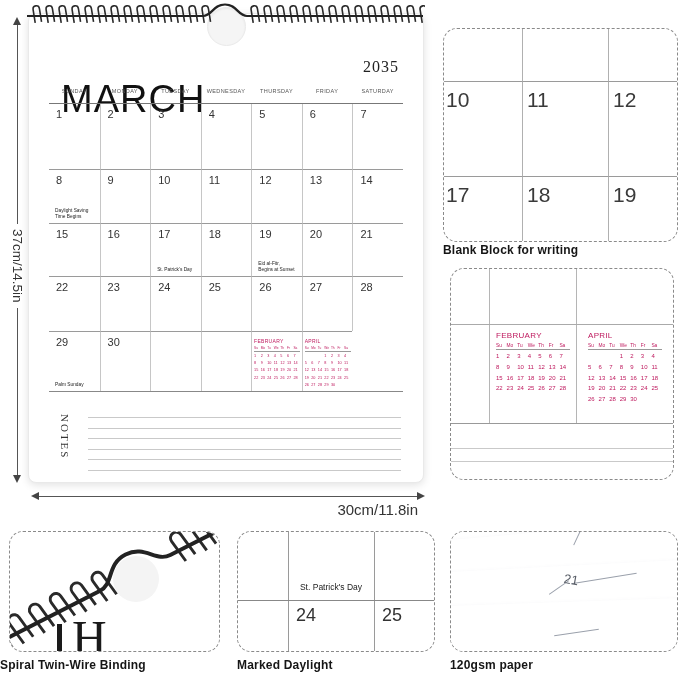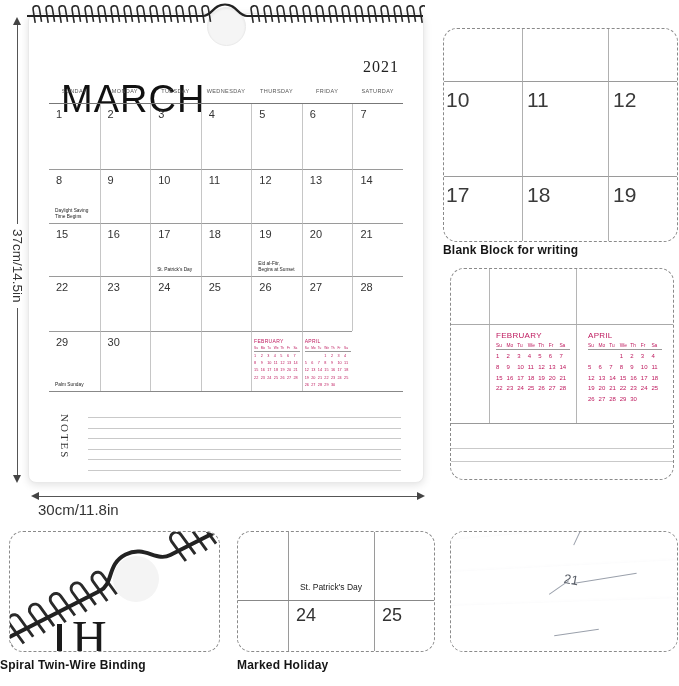--- a/index.html
+++ b/index.html
@@ -41,21 +41,21 @@
   
   .dimv-line{position:absolute;left:17px;top:24px;width:1px;height:452px;background:#555;}
   .arr{position:absolute;width:0;height:0;}
   .arr-up{left:13px;top:17px;border-left:4.5px solid transparent;border-right:4.5px solid transparent;border-bottom:8px solid #444;}
   .arr-down{left:13px;top:475px;border-left:4.5px solid transparent;border-right:4.5px solid transparent;border-top:8px solid #444;}
   .dimv-label{position:absolute;left:9px;top:224px;writing-mode:vertical-rl;background:#fff;
               padding:5px 1px;font-size:13.5px;color:#333;}
   .dimh-line{position:absolute;left:38px;top:496px;width:380px;height:1px;background:#555;}
   .arr-left{left:31px;top:492px;border-top:4.5px solid transparent;border-bottom:4.5px solid transparent;border-right:8px solid #444;}
   .arr-right{left:417px;top:492px;border-top:4.5px solid transparent;border-bottom:4.5px solid transparent;border-left:8px solid #444;}
-  .dimh-label{position:absolute;left:38px;top:501px;width:380px;text-align:left;font-size:15px;color:#333;}
+  .dimh-label{position:absolute;left:38px;top:501px;width:380px;text-align:right;font-size:15px;color:#333;}
 
   
   .panel{position:absolute;border:1.5px dashed #8a8a8a;border-radius:14px;background:#fff;overflow:hidden;}
   .caption{position:absolute;text-align:left;font-weight:700;font-size:12px;color:#151515;letter-spacing:.2px;}
   
   .pA{left:443px;top:28px;width:233px;height:212px;}
   #blankGrid{position:absolute;left:0;top:0;right:0;bottom:0;display:grid;
              grid-template-columns:78px 86px 1fr;grid-template-rows:52px 95px 1fr;}
   .pA-cell{border-left:1px solid #b0b0b0;border-top:1.5px solid #9a9a9a;font-size:21px;color:#3a3a3a;padding:6px 0 0 4px;}
   .pA-cell:nth-child(3n+1){border-left:none;padding-left:2px;}
@@ -124,21 +124,21 @@
       <path d="M1 21.5 V8 A3.2 3.2 0 0 1 7.4 8 V21.5" fill="none" stroke="#2a2a2a" stroke-width="1.6" transform="translate(330 0) rotate(-9 4 14)"></path>
       <path d="M1 21.5 V8 A3.2 3.2 0 0 1 7.4 8 V21.5" fill="none" stroke="#2a2a2a" stroke-width="1.6" transform="translate(343 0) rotate(-9 4 14)"></path>
       <path d="M1 21.5 V8 A3.2 3.2 0 0 1 7.4 8 V21.5" fill="none" stroke="#2a2a2a" stroke-width="1.6" transform="translate(356 0) rotate(-9 4 14)"></path>
       <path d="M1 21.5 V8 A3.2 3.2 0 0 1 7.4 8 V21.5" fill="none" stroke="#2a2a2a" stroke-width="1.6" transform="translate(369 0) rotate(-9 4 14)"></path>
       <path d="M1 21.5 V8 A3.2 3.2 0 0 1 7.4 8 V21.5" fill="none" stroke="#2a2a2a" stroke-width="1.6" transform="translate(382 0) rotate(-9 4 14)"></path>
       <path d="M1 21.5 V8 A3.2 3.2 0 0 1 7.4 8 V21.5" fill="none" stroke="#2a2a2a" stroke-width="1.6" transform="translate(395 0) rotate(-9 4 14)"></path>
       <path d="M2 15 H178 C187 15 188 3.5 200 3.5 C212 3.5 213 15 222 15 H398" fill="none" stroke="#222" stroke-width="2.2"></path>
     </svg>
   <div class="page">
     <div class="cal-title">MARCH</div>
-    <div class="cal-year">2021</div>
+    <div class="cal-year">2035</div>
     <div class="dow-row" id="dowRow">
         <div class="dow-cell">SUNDAY</div>
         <div class="dow-cell">MONDAY</div>
         <div class="dow-cell">TUESDAY</div>
         <div class="dow-cell">WEDNESDAY</div>
         <div class="dow-cell">THURSDAY</div>
         <div class="dow-cell">FRIDAY</div>
         <div class="dow-cell">SATURDAY</div>
       </div>
     <div class="grid" id="calGrid">
@@ -543,28 +543,29 @@
   <div class="caption capC">Spiral Twin-Wire Binding</div>
 
   <div class="panel pD">
     <div class="pD-v" style="left:50px"></div>
     <div class="pD-v" style="left:136px"></div>
     <div class="pD-h"></div>
     <div class="pD-holiday">St. Patrick's Day</div>
     <div class="pD-day" style="left:58px">24</div>
     <div class="pD-day" style="left:144px">25</div>
   </div>
-  <div class="caption capD">Marked Holiday</div>
+  <div class="caption capD">Marked Daylight</div>
 
   <div class="panel pE">
     <div class="sheet" style="top:-62px;transform:rotate(-4deg)"></div>
     <div class="sheet" style="top:-32px;transform:rotate(-2deg)"></div>
     <div class="sheet" style="top:-2px;transform:rotate(-5deg)"></div>
     <div class="sheet" style="top:34px;transform:rotate(-3deg)"></div>
     <div class="sheet" style="top:70px;transform:rotate(-2deg)"></div>
     <div class="pE-line" style="left:126px;top:-4px;width:1px;height:18px;transform:rotate(25deg)"></div>
     <div class="pE-line" style="left:96px;top:55px;width:24px;height:1px;transform:rotate(-35deg)"></div>
     <div class="pE-line" style="left:120px;top:46px;width:66px;height:1px;transform:rotate(-9deg)"></div>
     <div class="pE-line" style="left:103px;top:100px;width:45px;height:1px;transform:rotate(-8deg)"></div>
     <div class="pE-num">21</div>
   </div>
+  <div class="caption capE">120gsm paper</div>
 
 </div>
 
 </body></html>

